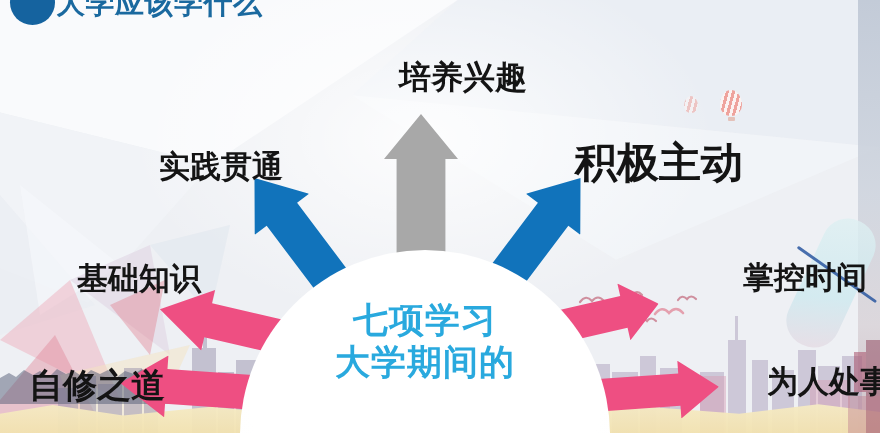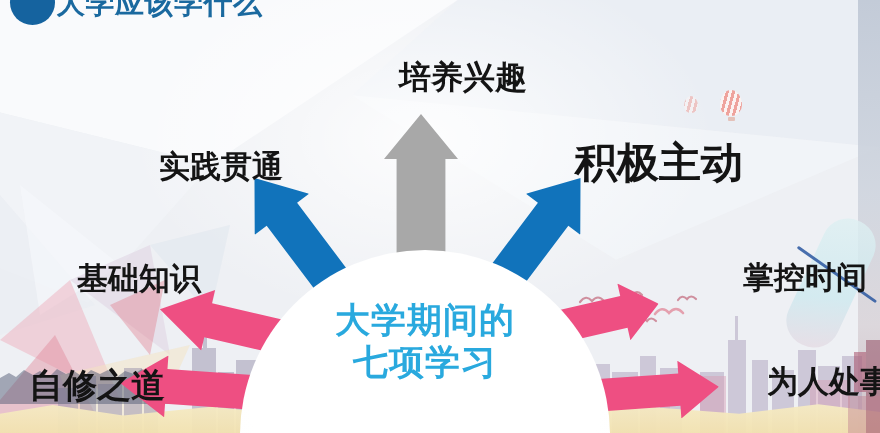--- a/index.html
+++ b/index.html
@@ -165,22 +165,22 @@
   <div class="arrow arrow-wide c-gray a-top"></div>
   <div class="arrow c-blue a-upleft"></div>
   <div class="arrow c-blue a-upright"></div>
   <div class="arrow c-pink a-left"></div>
   <div class="arrow c-pink a-lowleft"></div>
   <div class="arrow c-pink a-right"></div>
   <div class="arrow c-pink a-lowright"></div>
 
   <div class="abs hub-circle"></div>
   <div class="abs hub-text">
+    <div>七项学习</div>
     <div>大学期间的</div>
-    <div>七项学习</div>
   </div>
 
   <div class="lbl l-top">培养兴趣</div>
   <div class="lbl l-upleft">实践贯通</div>
   <div class="lbl l-upright">积极主动</div>
   <div class="lbl l-left">基础知识</div>
   <div class="lbl l-right">掌控时间</div>
   <div class="lbl l-lowleft">自修之道</div>
   <div class="lbl l-lowright">为人处事</div>
 

